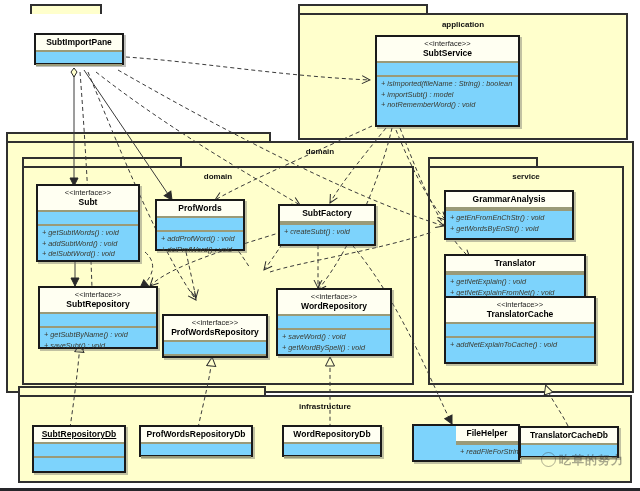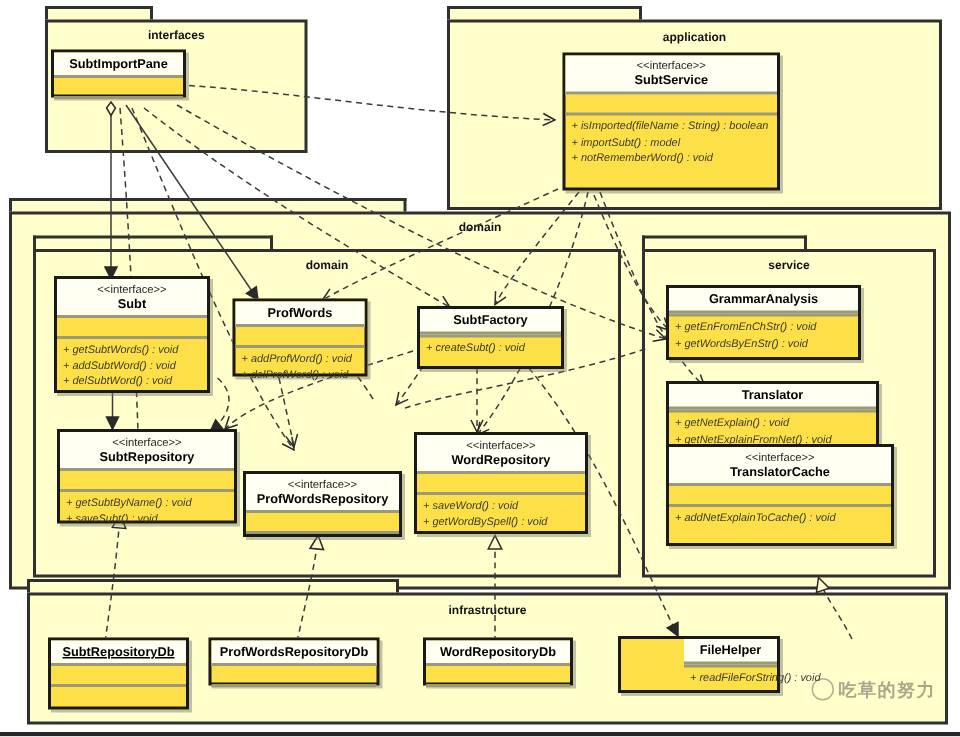--- a/index.html
+++ b/index.html
@@ -5,21 +5,21 @@
   html,body{margin:0;padding:0;background:#ffffff;}
   body{font-family:"Liberation Sans",sans-serif;}
   #canvas{position:relative;width:640px;height:491px;overflow:hidden;background:#ffffff;}
 
   
   .pkg{position:absolute;box-sizing:border-box;background:#ffffcc;border:2px solid #303030;}
   .pkg-tab{position:absolute;box-sizing:border-box;background:#ffffcc;border:2px solid #303030;border-bottom:none;}
   .pkg-label{position:absolute;width:100%;text-align:center;font-size:8px;font-weight:bold;color:#111;}
 
   
-  .cls{position:absolute;box-sizing:border-box;border:2px solid #1a1a1a;background:#fde047;
+  .cls{position:absolute;box-sizing:border-box;border:2px solid #1a1a1a;background:#7dd3fc;
        box-shadow:2px 2px 0 rgba(120,120,110,.45);}
   .cls .hdr{background:#fffff2;padding:2px 0 2px 0;text-align:center;border-bottom:2px solid #9a9a78;}
   .cls .stereo{font-size:7.5px;color:#222;line-height:9px;font-style:normal;}
   .cls .nm{font-size:8.5px;font-weight:bold;color:#000;line-height:11px;}
   .cls .sep{height:2px;background:#9a9a78;}
   .cls .cmp{padding:2px 3px 2px 4px;min-height:5px;}
   .cls .cmp.empty{min-height:6px;padding:3px 0;}
   .cls .mth{font-size:7.3px;font-style:italic;color:#3a3a30;line-height:10.5px;white-space:nowrap;}
 
   
@@ -32,23 +32,20 @@
            border-radius:50%;}
   
   .frame-bottom{position:absolute;left:0;bottom:0;width:640px;height:3px;background:#26262a;}
 </style>
 </head>
 <body>
 
 <div id="canvas">
 
   <div class="pkg-tab" style="left:30px;top:4px;width:72px;height:10px;"></div>
-  <div class="pkg" style="left:30px;top:13px;width:175px;height:89px;">
-    <div class="pkg-label" style="top:4px;">interfaces</div>
-  </div>
 
   <div class="pkg-tab" style="left:298px;top:4px;width:130px;height:10px;"></div>
   <div class="pkg" style="left:298px;top:13px;width:330px;height:127px;">
     <div class="pkg-label" style="top:5px;">application</div>
   </div>
 
   <div class="pkg-tab" style="left:6px;top:132px;width:265px;height:10px;"></div>
   <div class="pkg" style="left:6px;top:141px;width:628px;height:252px;">
     <div class="pkg-label" style="top:4px;">domain</div>
   </div>
@@ -300,18 +297,26 @@
   <div class="cls" style="left:412px;top:424px;width:108px;height:38px;padding-left:42px;">
     <div class="hdr">
       <div class="nm">FileHelper</div>
     </div>
     <div class="sep"></div>
     <div class="cmp">
       <div class="mth">+ readFileForString() : void</div>
     </div>
   </div>
 
+  <div class="cls" style="left:519px;top:426px;width:100px;height:32px;">
+    <div class="hdr">
+      <div class="nm">TranslatorCacheDb</div>
+    </div>
+    <div class="cmp empty"></div>
+    <div class="sep"></div>
+    <div class="cmp empty"></div>
+  </div>
 
   <div class="wm-circ" style="left:541px;top:452px;"></div>
   <div class="wm" style="left:559px;top:452px;">吃草的努力</div>
 
   <div class="frame-bottom"></div>
 </div>
 
 </body></html>

